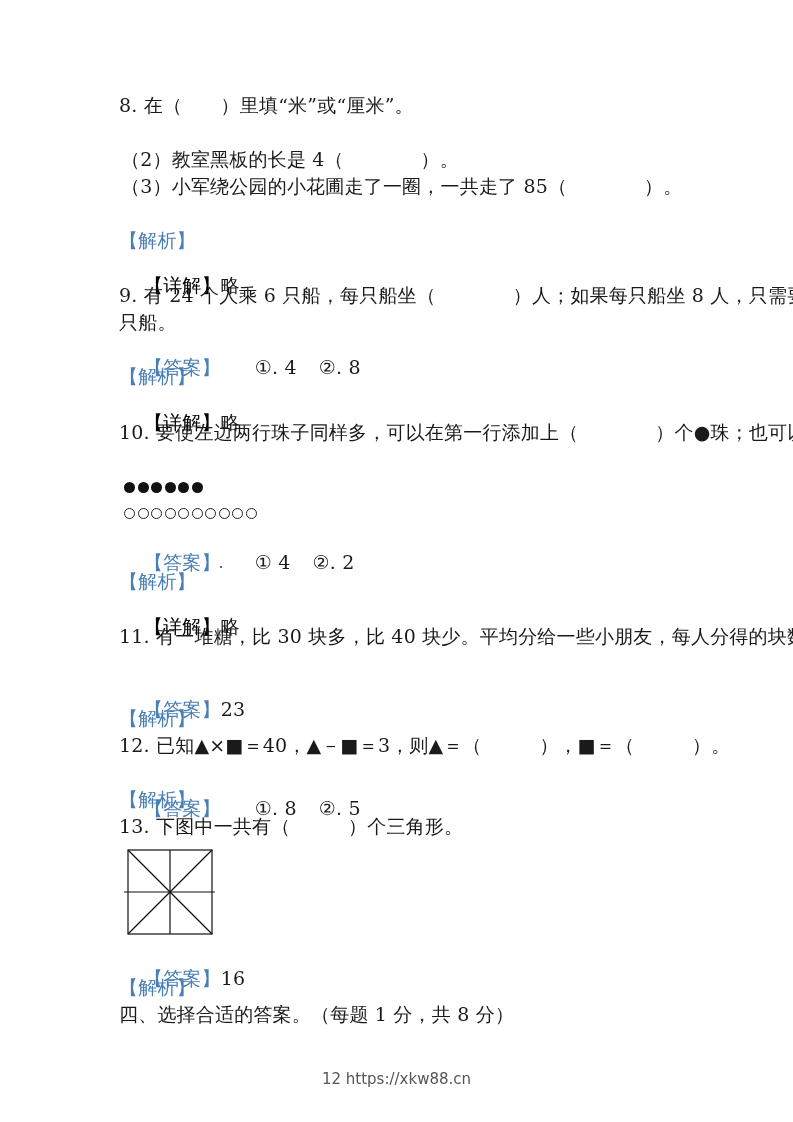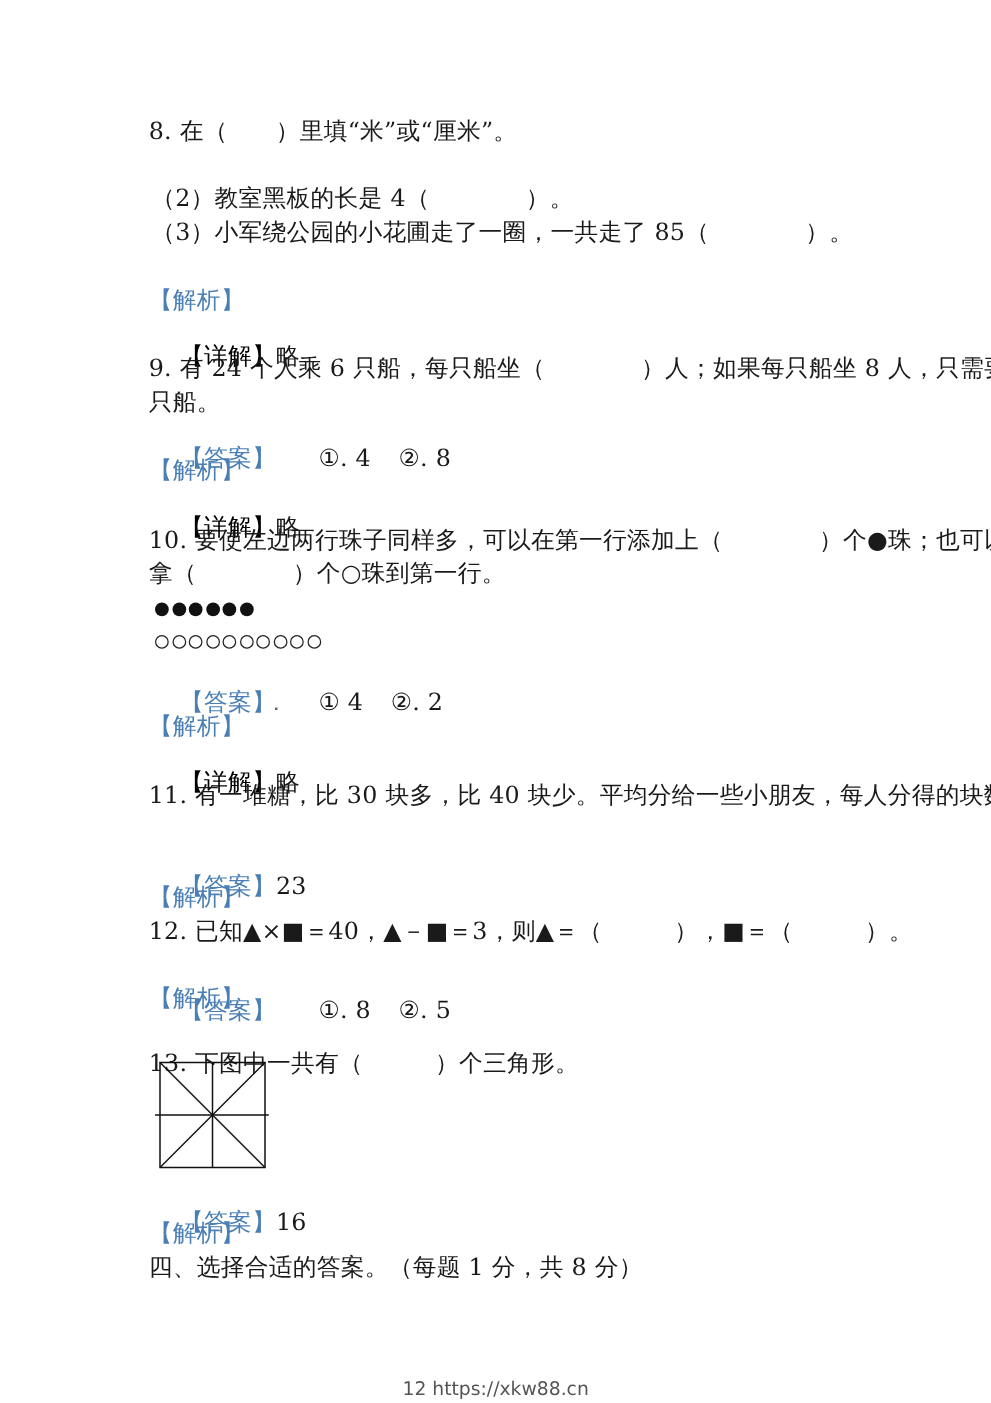--- a/index.html
+++ b/index.html
@@ -56,21 +56,20 @@
     }
     .footer {
       position: absolute;
       top: 1070px;
       left: 0;
       width: 793px;
       text-align: center;
       font-family: "DejaVu Sans", "Liberation Sans", sans-serif;
       font-size: 15px;
       color: #555;
-      margin-top: 32px;
     }
     .dot {
       position: absolute;
       left: 220px;
       top: 566px;
       width: 1.5px; height: 1.5px;
       background: #666;
     }
   </style>
 </head>
@@ -90,21 +89,20 @@
   <div class="line" style="top:313px">只船。</div>
   <div class="line" style="top:340px">
     <span class="tag-blue">【答案】</span><span class="gap-label"></span><span class="ans-item">①. 4</span><span class="gap-item"></span><span class="ans-item">②. 8</span>
   </div>
   <div class="line tag-blue" style="top:367px">【解析】</div>
   <div class="line" style="top:395px">
     <span class="tag-black">【详解】</span><span>略</span>
   </div>
 
   <div class="line" style="top:423px">10. 要使左边两行珠子同样多，可以在第一行添加上（　　　　）个●珠；也可以从第二行</div>
-  <div class="line" style="top:450px">拿（　　　　）个○珠到第一行。</div>
   <div class="beads" id="beads-row-1" style="top:482px">
       <div class="bead filled"></div>
       <div class="bead filled"></div>
       <div class="bead filled"></div>
       <div class="bead filled"></div>
       <div class="bead filled"></div>
       <div class="bead filled"></div>
     </div>
   <div class="beads" id="beads-row-2" style="top:508px">
       <div class="bead open"></div>
@@ -132,21 +130,21 @@
     <span class="tag-blue">【答案】</span><span>23</span>
   </div>
   <div class="line tag-blue" style="top:709px">【解析】</div>
 
   <div class="line" style="top:736px">12. 已知▲×■＝40，▲－■＝3，则▲＝（　　　），■＝（　　　）。</div>
   <div class="line" style="top:781px">
     <span class="tag-blue">【答案】</span><span class="gap-label"></span><span class="ans-item">①. 8</span><span class="gap-item"></span><span class="ans-item">②. 5</span>
   </div>
   <div class="line tag-blue" style="top:790px">【解析】</div>
 
-  <div class="line" style="top:842px">13. 下图中一共有（　　　）个三角形。</div>
+  <div class="line" style="top:817px">13. 下图中一共有（　　　）个三角形。</div>
   <svg class="figure" viewBox="0 0 92 88">
     <rect x="4" y="2" width="84" height="84" fill="none" stroke="#111" stroke-width="1.2"></rect>
     <line x1="4" y1="2" x2="88" y2="86" stroke="#111" stroke-width="1.2"></line>
     <line x1="88" y1="2" x2="4" y2="86" stroke="#111" stroke-width="1.2"></line>
     <line x1="46" y1="2" x2="46" y2="86" stroke="#111" stroke-width="1.2"></line>
     <line x1="0" y1="44" x2="91" y2="44" stroke="#111" stroke-width="1.2"></line>
   </svg>
   <div class="line" style="top:951px">
     <span class="tag-blue">【答案】</span><span>16</span>
   </div>

